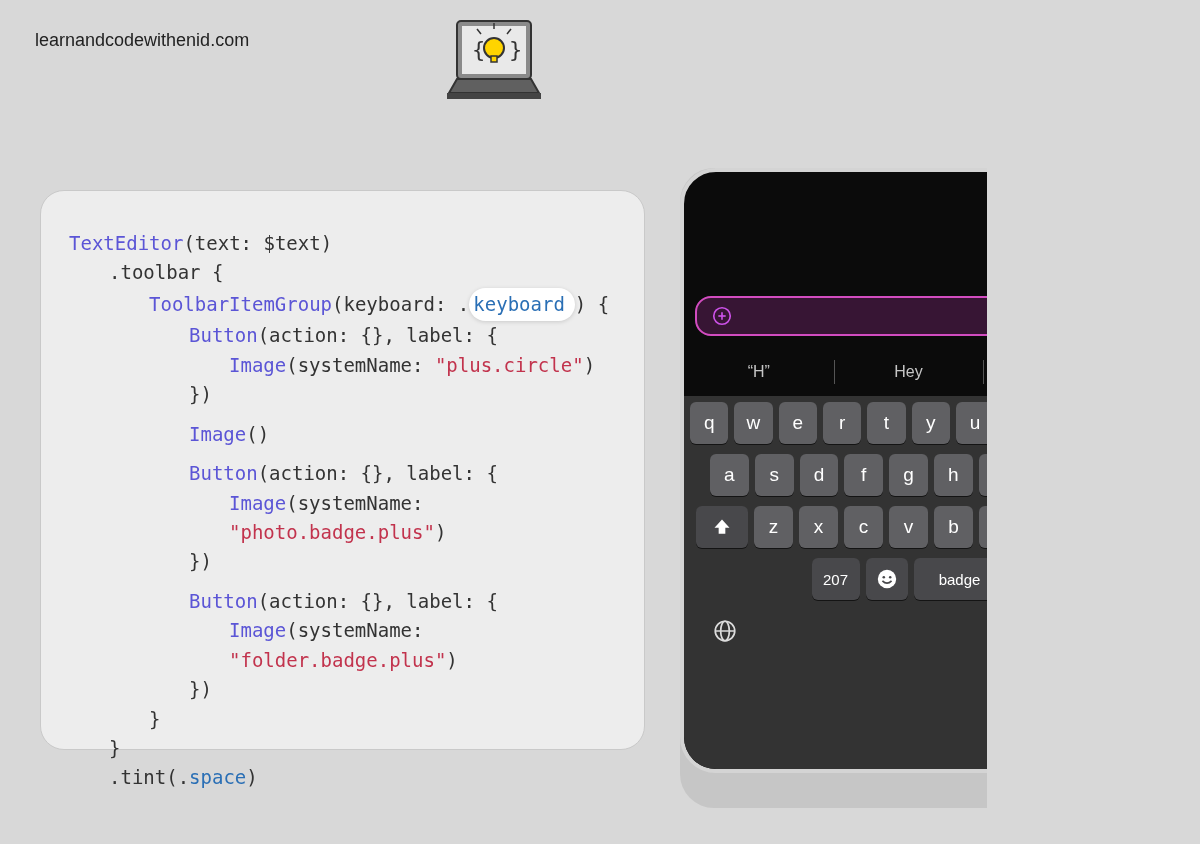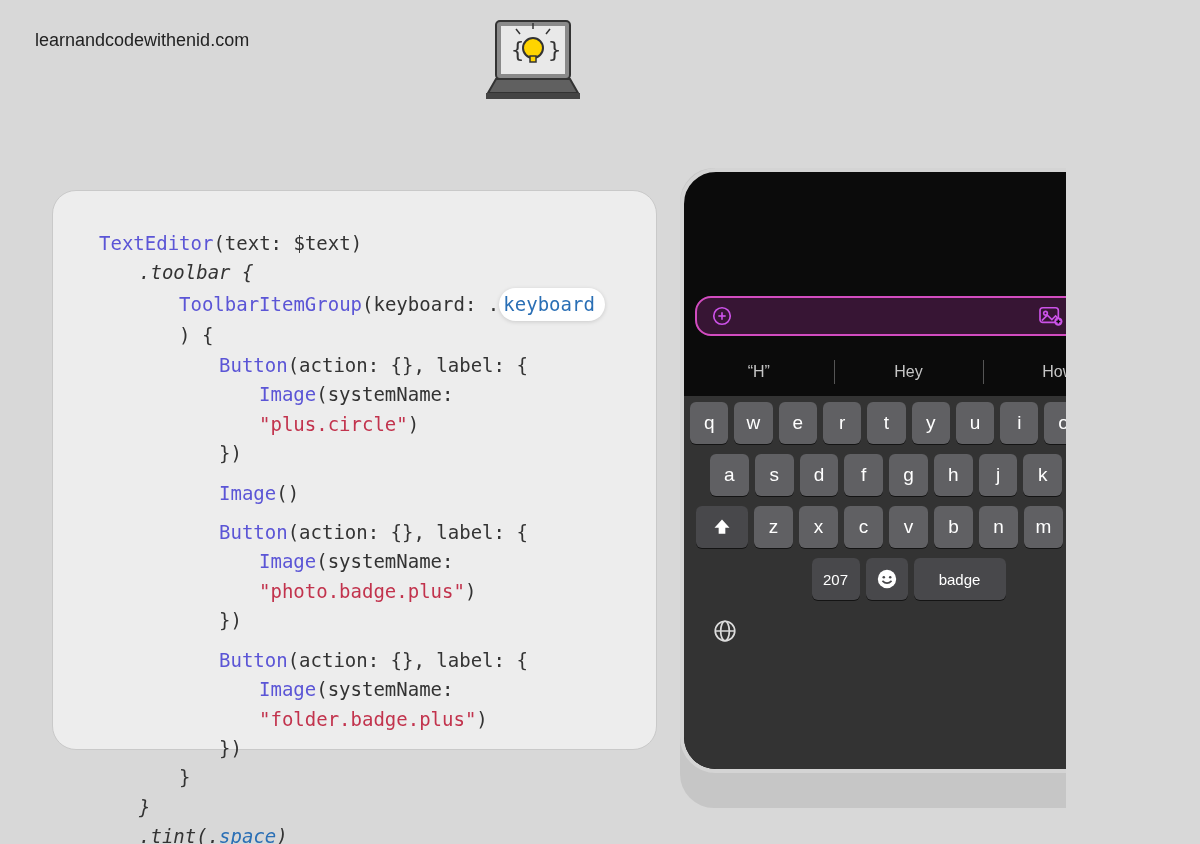--- a/index.html
+++ b/index.html
@@ -15,37 +15,37 @@
     --phone-border:#bdbdbd;
     --kbd-bg:#333333;
     --key-bg:#606063;
     --key-text:#ffffff;
     --key-dark:#48484b;
     --pill:#d24cc0;
     --pill-fill:rgba(214,60,199,.22);
     --purple-icon:#cc52e8;
   }
   html,body{margin:0;padding:0;background:var(--bg);font-family:-apple-system,Helvetica,Arial,sans-serif;}
-  .page{width:1066px;height:844px;position:relative;overflow:hidden;}
+  .page{width:987px;height:844px;position:relative;overflow:hidden;}
   
   .top-url{position:absolute;top:30px;left:35px;font-size:18px;color:#222;}
   .top-logo{position:absolute;top:15px;left:50%;transform:translateX(-50%);}
   .brand{position:absolute;top:18px;right:35px;text-align:center;font-family:ui-monospace,Menlo,monospace;color:#111;}
   .brand svg{display:block;margin:0 auto 6px auto;}
   .brand .l1{font-size:13px;font-weight:600;}
   .brand .l2{font-size:13px;font-weight:600;}
   
   .code-panel{
-    position:absolute;left:52px;top:190px;width:605px;height:560px;
+    position:absolute;left:40px;top:190px;width:605px;height:560px;
     background:var(--panel);border:1px solid var(--panel-border);border-radius:24px;
-    box-sizing:border-box;padding:38px 46px;
+    box-sizing:border-box;padding:38px 28px;
     font-family:ui-monospace,SFMono-Regular,Menlo,monospace;font-size:19px;line-height:1.55;
     color:var(--code-plain);
   }
-  .code-panel .ind1{padding-left:40px;font-style:italic;}
+  .code-panel .ind1{padding-left:40px;}
   .code-panel .ind2{padding-left:80px;}
   .code-panel .ind3{padding-left:120px;}
   .code-panel .ind4{padding-left:160px;}
   .t-type{color:var(--code-type);}
   .t-param{color:var(--code-param);}
   .t-str{color:var(--code-string);}
   .hl{background:var(--highlight-bg);border-radius:18px;padding:2px 10px 2px 4px;box-shadow:0 1px 4px rgba(0,0,0,.15);display:inline-block;}
   
   .phone-wrap{position:absolute;left:680px;top:168px;width:478px;height:640px;}
   .phone-shadow{position:absolute;inset:0;background:#c6c6c6;border-radius:34px;}

